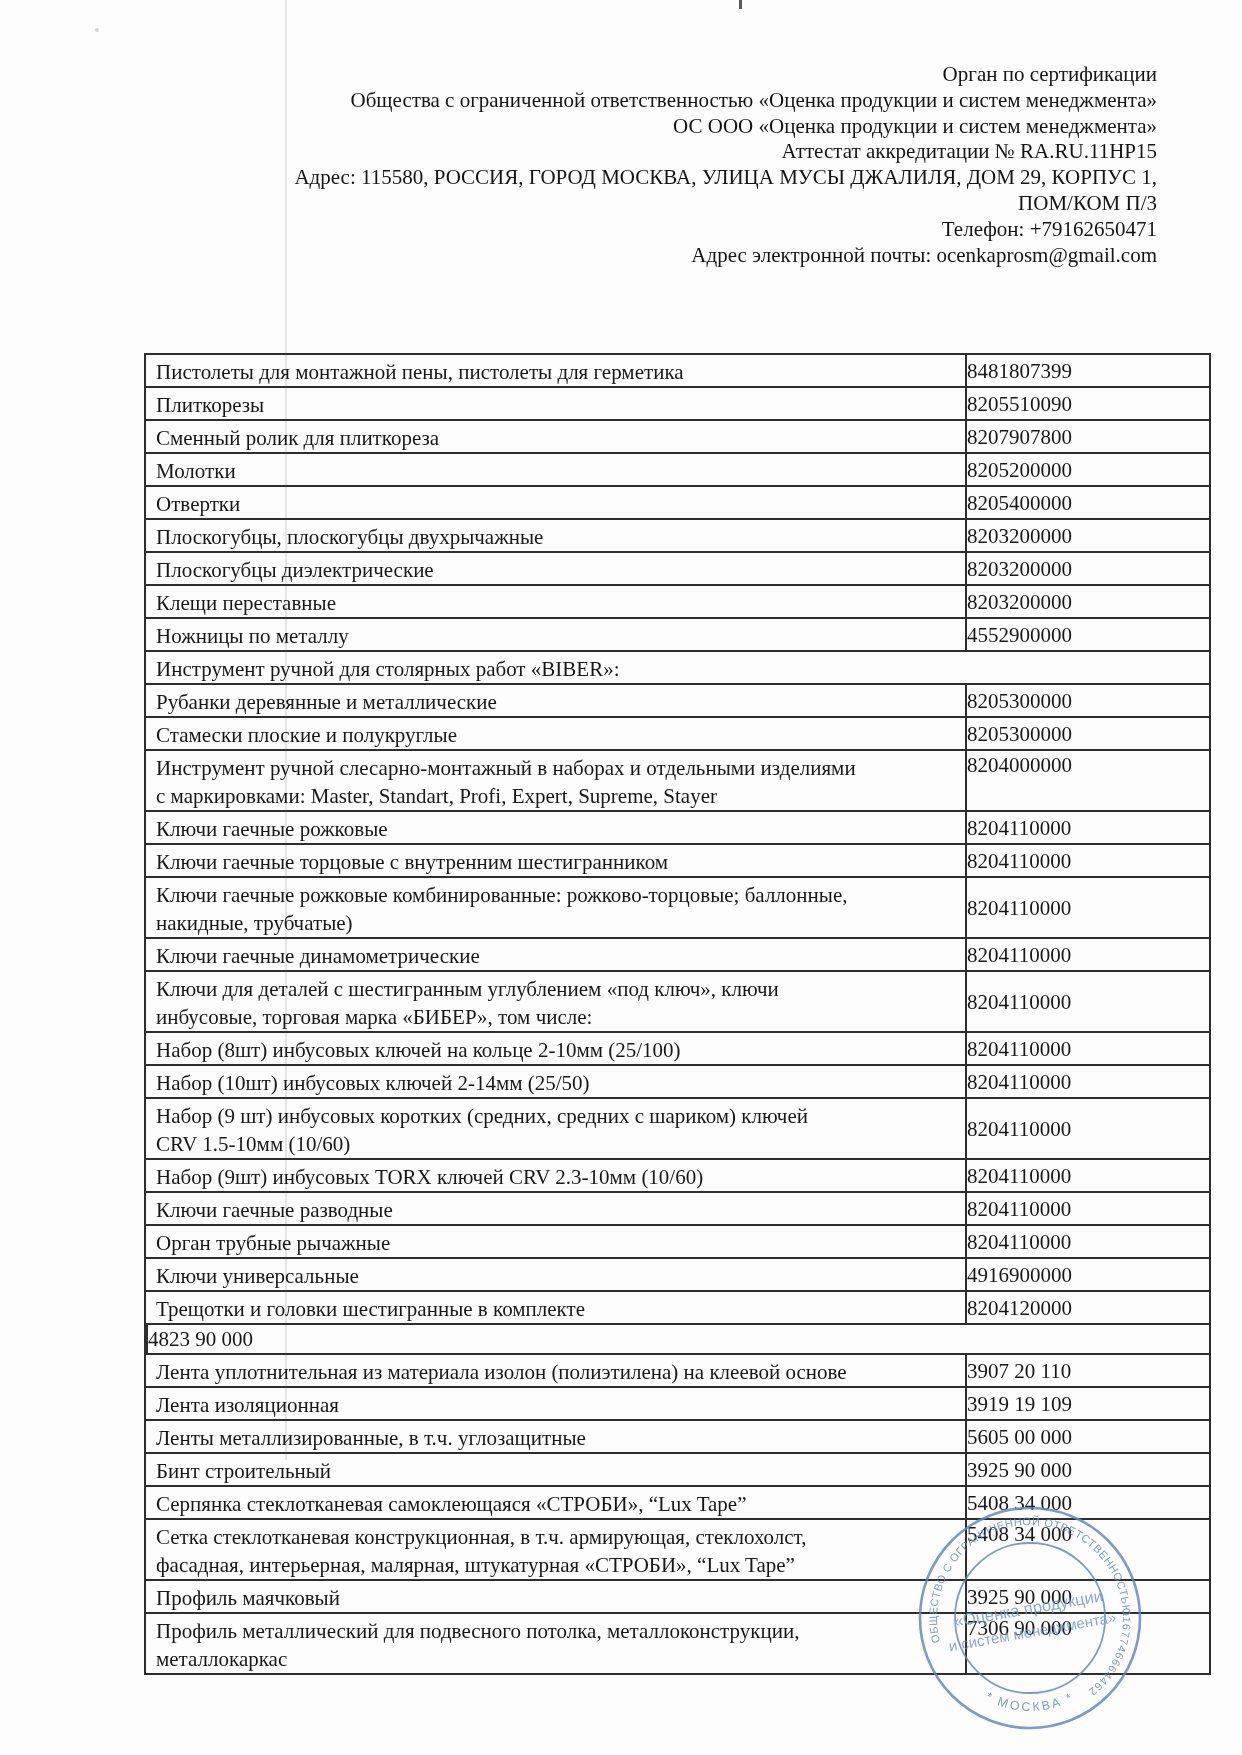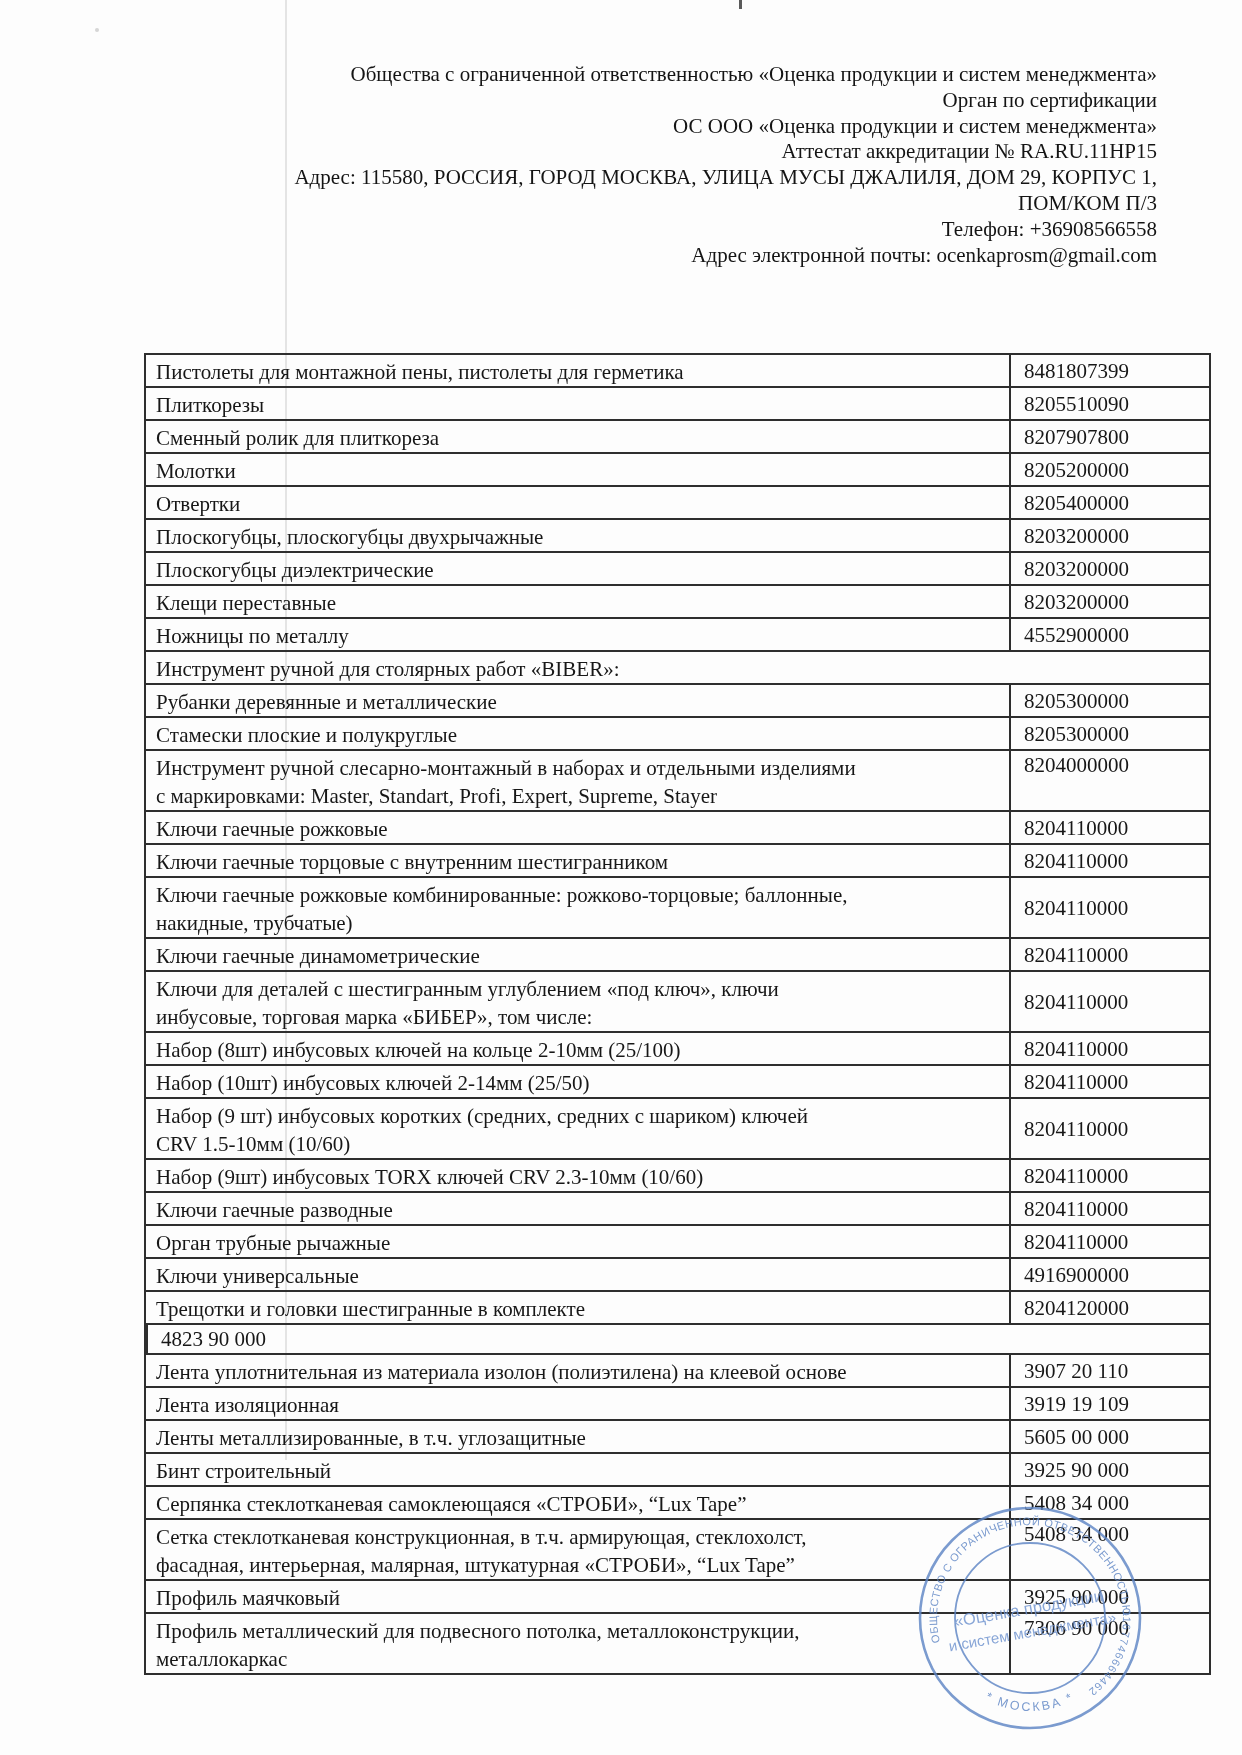--- a/index.html
+++ b/index.html
@@ -31,22 +31,22 @@
     background:transparent;
     font-size:21px;
   }
   .trow{display:flex;border-top:2px solid #2e2e2e;min-height:28px;box-sizing:border-box;}
   .trow:first-child{border-top:none;}
   .cell{box-sizing:border-box;}
   .cell.name{
     flex:1;padding:3px 8px 0 10px;line-height:28px;white-space:nowrap;overflow:hidden;
   }
   .cell.code{
-    width:200px;border-left:2px solid #2e2e2e;
-    padding-left:13px;line-height:28px;
+    width:244px;border-left:2px solid #2e2e2e;
+    line-height:28px;
     display:flex;align-items:center;white-space:nowrap;
   }
   .cell.code.top{align-items:flex-start;}
   .trow.full .cell.name{flex:1;}
   
   .stamp{
     position:absolute;left:912px;top:1500px;width:236px;height:236px;
     opacity:0.82;
   }
   .stamp text{font-family:"Liberation Sans", sans-serif;}
@@ -54,27 +54,27 @@
 </head>
 <body>
 
 <div class="page">
 
   <div class="tick-top"></div>
   <div class="scan-vline"></div>
   <div class="speck"></div>
 
   <div class="header">
+    <div>Орган по сертификации</div>
     <div>Общества с ограниченной ответственностью «Оценка продукции и систем менеджмента»</div>
-    <div>Орган по сертификации</div>
     <div>ОС ООО «Оценка продукции и систем менеджмента»</div>
     <div>Аттестат аккредитации № RA.RU.11НР15</div>
     <div>Адрес: 115580, РОССИЯ, ГОРОД МОСКВА, УЛИЦА МУСЫ ДЖАЛИЛЯ, ДОМ 29, КОРПУС 1,</div>
     <div>ПОМ/КОМ П/3</div>
-    <div>Телефон: +36908566558</div>
+    <div>Телефон: +79162650471</div>
     <div>Адрес электронной почты: ocenkaprosm@gmail.com</div>
   </div>
 
   <div class="ptable">
       <div class="trow">
         <div class="cell name">Пистолеты для монтажной пены, пистолеты для герметика</div>
         <div class="cell code">8481807399</div>
       </div>
       <div class="trow">
         <div class="cell name">Плиткорезы</div>

